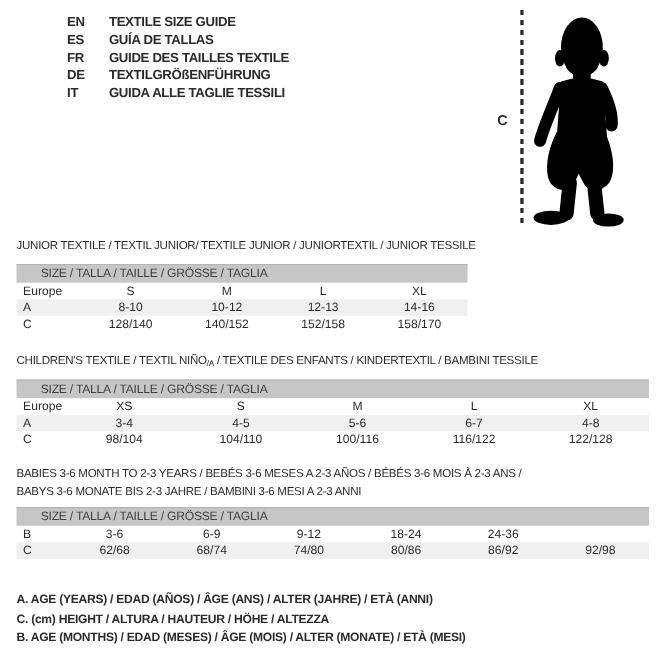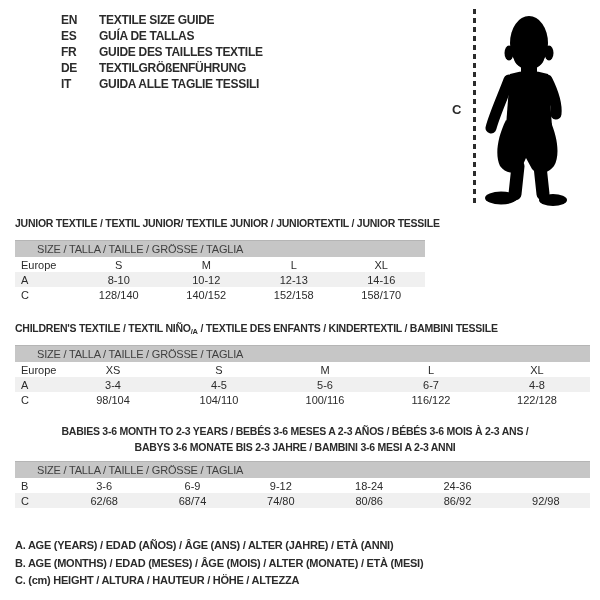--- a/index.html
+++ b/index.html
@@ -18,25 +18,25 @@
   
   .dash-line {
     position:absolute; left:473px; top:9px; width:3px; height:197px;
     background:repeating-linear-gradient(to bottom, var(--dash,#2b2b2b) 0 5px, transparent 5px 9px);
   }
   .c-label { position:absolute; left:452px; top:102px; font-weight:700; font-size:13px; }
   .baby-svg { position:absolute; left:482px; top:8px; width:90px; height:200px; }
 
   
   .section-title {
-    position:absolute; left:15px; font-weight:700; font-size:10.5px;
+    position:absolute; left:15px; font-weight:400; font-size:10.5px;
     letter-spacing:-0.25px; white-space:nowrap; line-height:16px;
   }
   .section-title .sub { font-size:7.5px; vertical-align:-2px; }
-  .title-multiline { white-space:normal; width:560px;text-align:center; }
+  .title-multiline { white-space:normal; width:560px; }
   .title-multiline span { display:block; white-space:nowrap; }
 
   
   .size-table { position:absolute; left:15px; font-size:11px; }
   .size-table .bar {
     background:var(--bar-bg,#c6c6c6); height:17px; line-height:17px;
     padding-left:22px; color:var(--bar-text,#3f3f3f); letter-spacing:-0.2px;
     border-top:1px solid #b5b5b5;
   }
   .size-table .row { display:grid; height:15px; line-height:17px; }
@@ -180,17 +180,17 @@
       <span class="cell">68/74</span>
       <span class="cell">74/80</span>
       <span class="cell">80/86</span>
       <span class="cell">86/92</span>
       <span class="cell">92/98</span>
     </div>
   </div>
 
   <div class="footnotes">
     <div>A. AGE (YEARS) / EDAD (AÑOS) / ÂGE (ANS) / ALTER (JAHRE) / ETÀ (ANNI)</div>
+    <div>C. (cm) HEIGHT / ALTURA / HAUTEUR / HÖHE / ALTEZZA</div>
     <div>B. AGE (MONTHS) / EDAD (MESES) / ÂGE (MOIS) / ALTER (MONATE) / ETÀ (MESI)</div>
-    <div>C. (cm) HEIGHT / ALTURA / HAUTEUR / HÖHE / ALTEZZA</div>
   </div>
 
 </div>
 
 </body></html>

